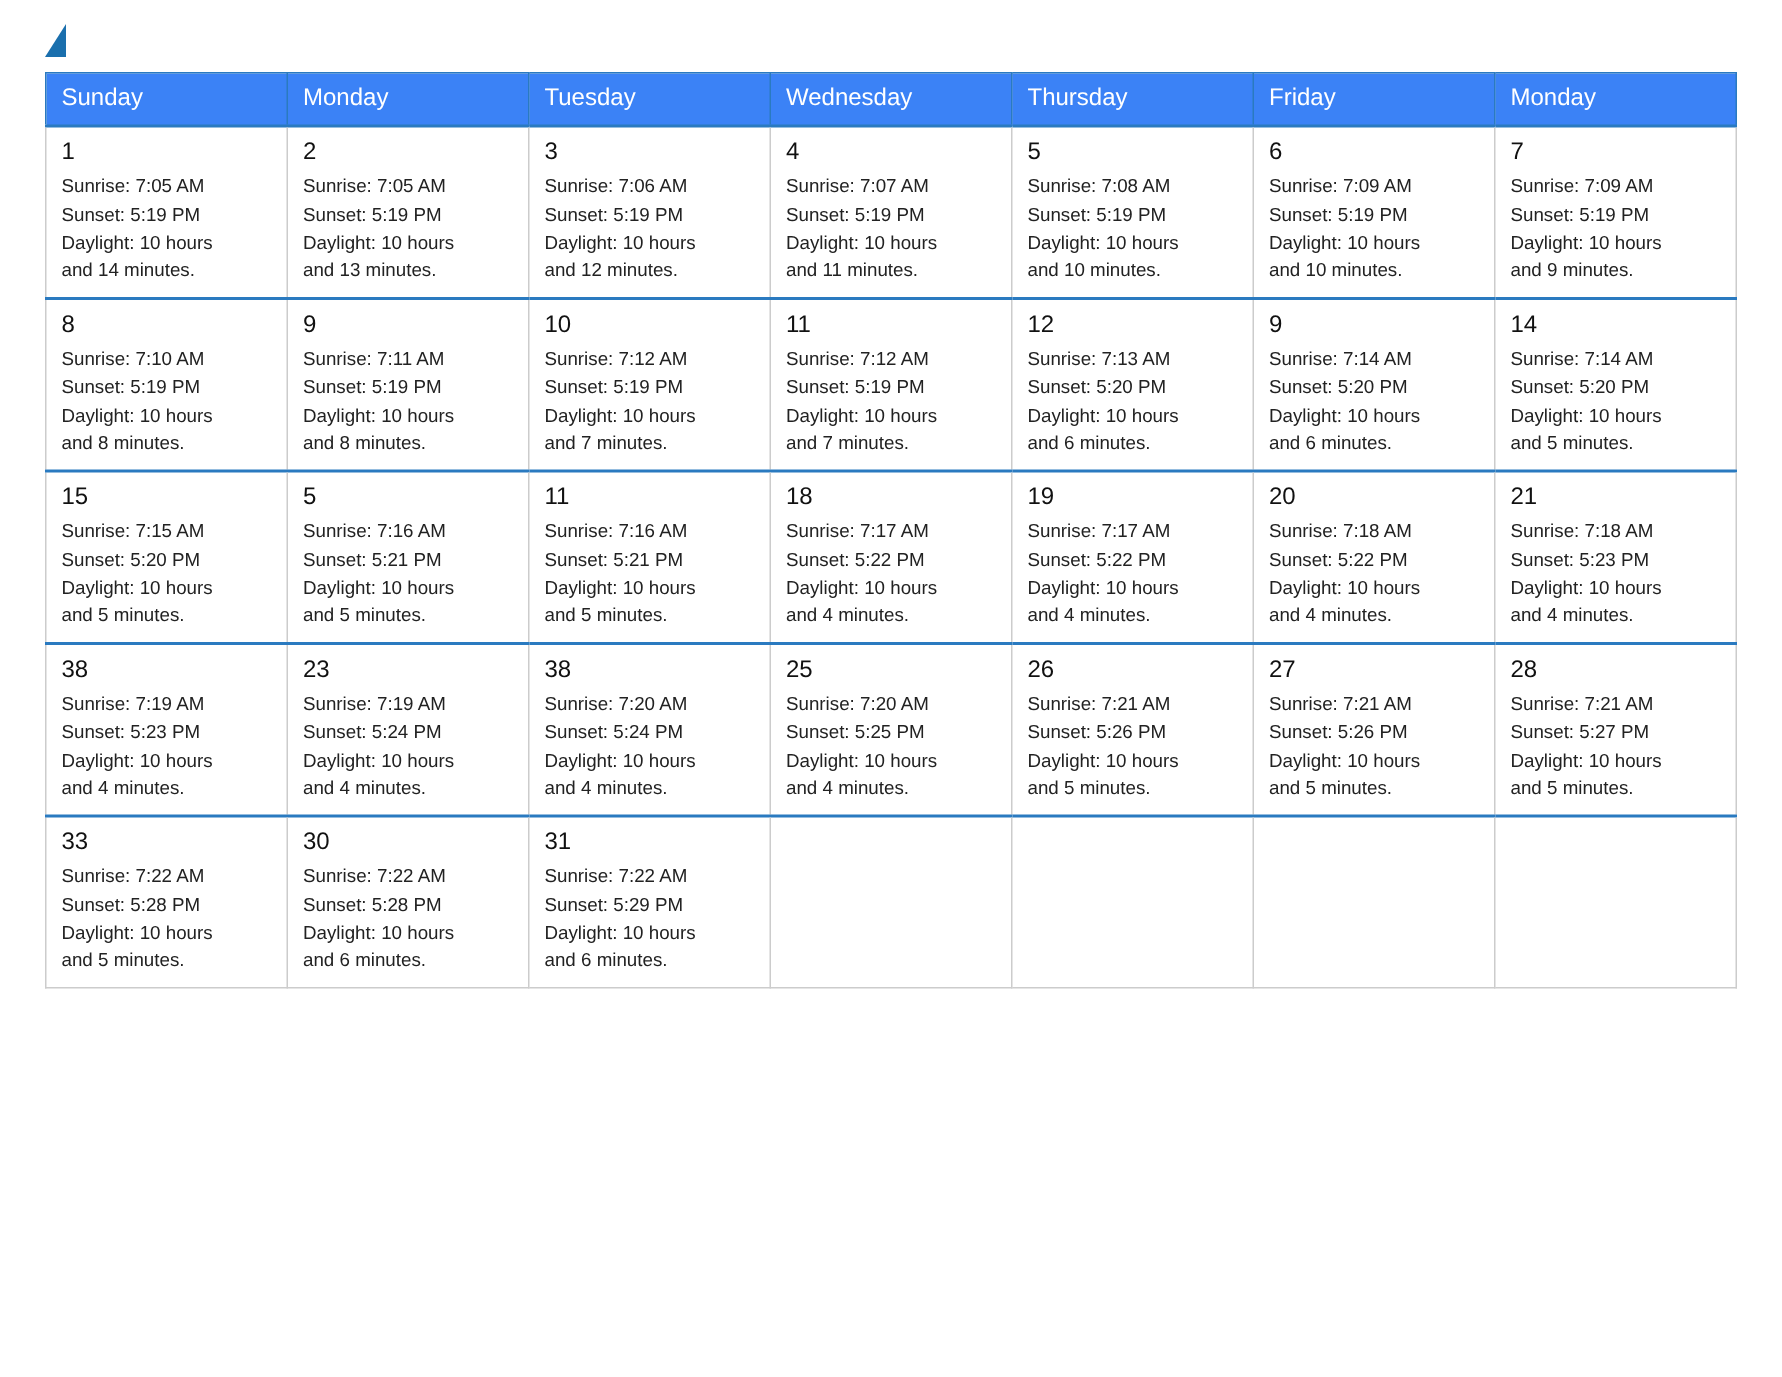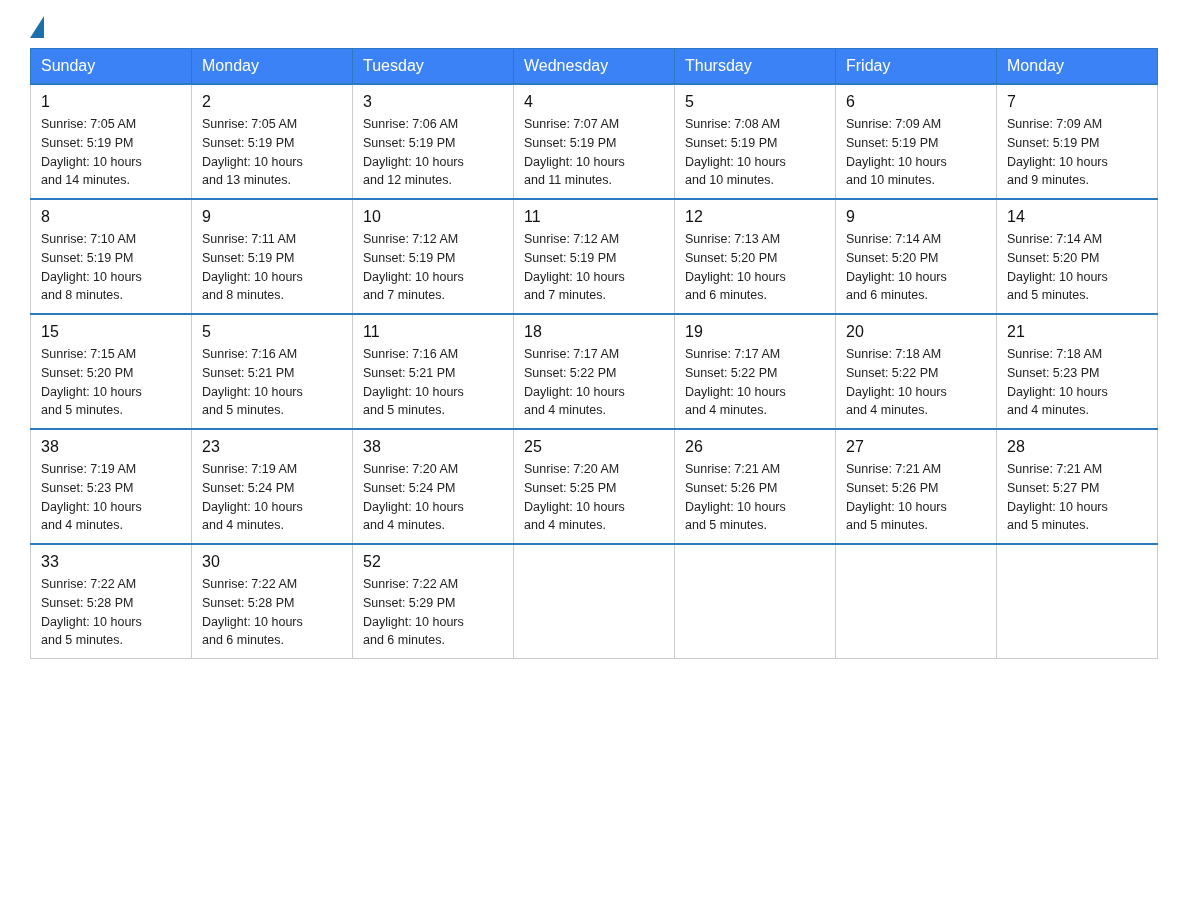--- a/index.html
+++ b/index.html
@@ -258,21 +258,21 @@
       <tr>
         <td>
           <span class="day-number">33</span>
           <div class="day-info">Sunrise: 7:22 AM<br>Sunset: 5:28 PM<br>Daylight: 10 hours<br>and 5 minutes.</div>
         </td>
         <td>
           <span class="day-number">30</span>
           <div class="day-info">Sunrise: 7:22 AM<br>Sunset: 5:28 PM<br>Daylight: 10 hours<br>and 6 minutes.</div>
         </td>
         <td>
-          <span class="day-number">52</span>
+          <span class="day-number">31</span>
           <div class="day-info">Sunrise: 7:22 AM<br>Sunset: 5:29 PM<br>Daylight: 10 hours<br>and 6 minutes.</div>
         </td>
         <td class="empty-cell"></td>
         <td class="empty-cell"></td>
         <td class="empty-cell"></td>
         <td class="empty-cell"></td>
       </tr>
     </tbody>
 </table>
 

